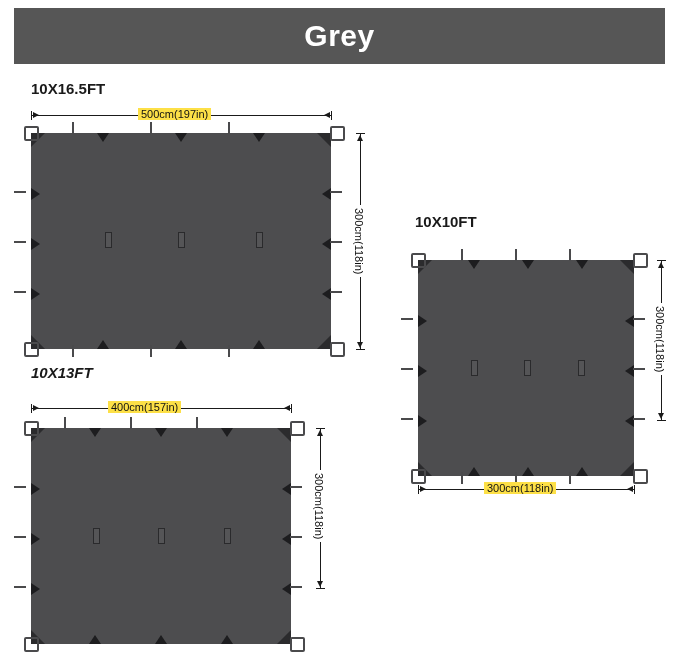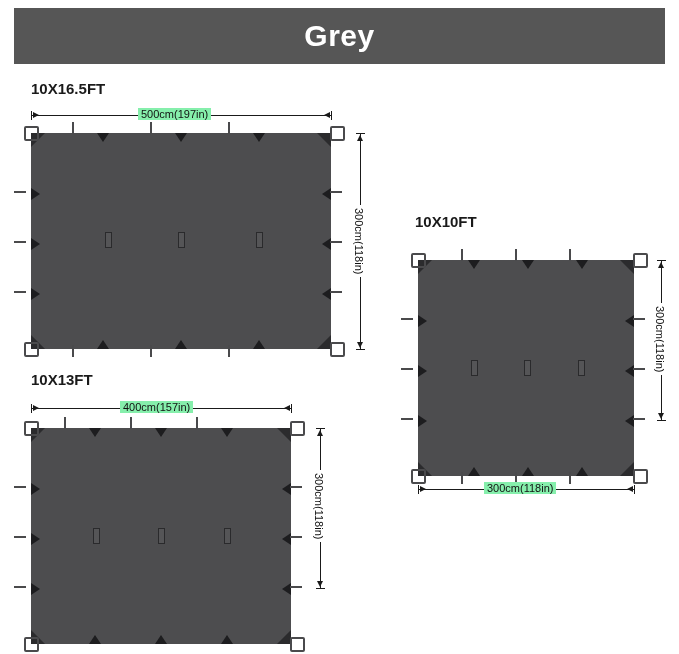--- a/index.html
+++ b/index.html
@@ -133,21 +133,21 @@
   .dim-cap-h {
     position: absolute;
     height: 1px;
     width: 9px;
     background: #1a1a1a;
   }
   .dim-text-h {
     position: absolute;
     font-size: 11px;
     color: #111111;
-    background: #86efac;
+    background: #fde047;
     padding: 0 3px;
     white-space: nowrap;
   }
   .dim-text-v {
     position: absolute;
     font-size: 11px;
     color: #111111;
     white-space: nowrap;
     writing-mode: vertical-rl;
     text-orientation: mixed;
@@ -315,29 +315,29 @@
     <div class="dim-cap-v" style="left:13px; top:280px;"></div>
     <div class="dim-cap-v" style="left:229px; top:280px;"></div>
     <div class="arrow-r" style="left:15px; top:280.5px;"></div>
     <div class="arrow-l" style="left:222px; top:280.5px;"></div>
     <div class="dim-text-h" style="left:79px; top:277px;">300cm(118in)</div>
   </div>
 </div>
 
 <div class="diagram" style="left:0px; top:360px; width:340px; height:294px;">
 
-  <div class="size-label" style="left:31px; top:11px;">10X13FT</div>
+  <div class="size-label" style="left:31px; top:4px;font-style:italic;">10X13FT</div>
 
   <div>
     <div class="dim-h" style="left:31px; top:48px; width:260px;"></div>
     <div class="dim-cap-v" style="left:31px; top:44px;"></div>
     <div class="dim-cap-v" style="left:291px; top:44px;"></div>
     <div class="arrow-r" style="left:33px; top:44.5px;"></div>
     <div class="arrow-l" style="left:284px; top:44.5px;"></div>
-    <div class="dim-text-h" style="left:120px; top:41px;text-align:center;">400cm(157in)</div>
+    <div class="dim-text-h" style="left:108px; top:41px;text-align:center;">400cm(157in)</div>
   </div>
 
   <div class="tarp" style="left:31px; top:68px; width:260px; height:216px;">
     <div class="corner tl" style="left:0; top:0;"></div>
     <div class="corner tr" style="right:0; top:0;"></div>
     <div class="corner bl" style="left:0; bottom:0;"></div>
     <div class="corner br" style="right:0; bottom:0;"></div>
 
     <div class="tab-top" style="left:58px; top:0;"></div>
     <div class="tab-top" style="left:124px; top:0;"></div>

